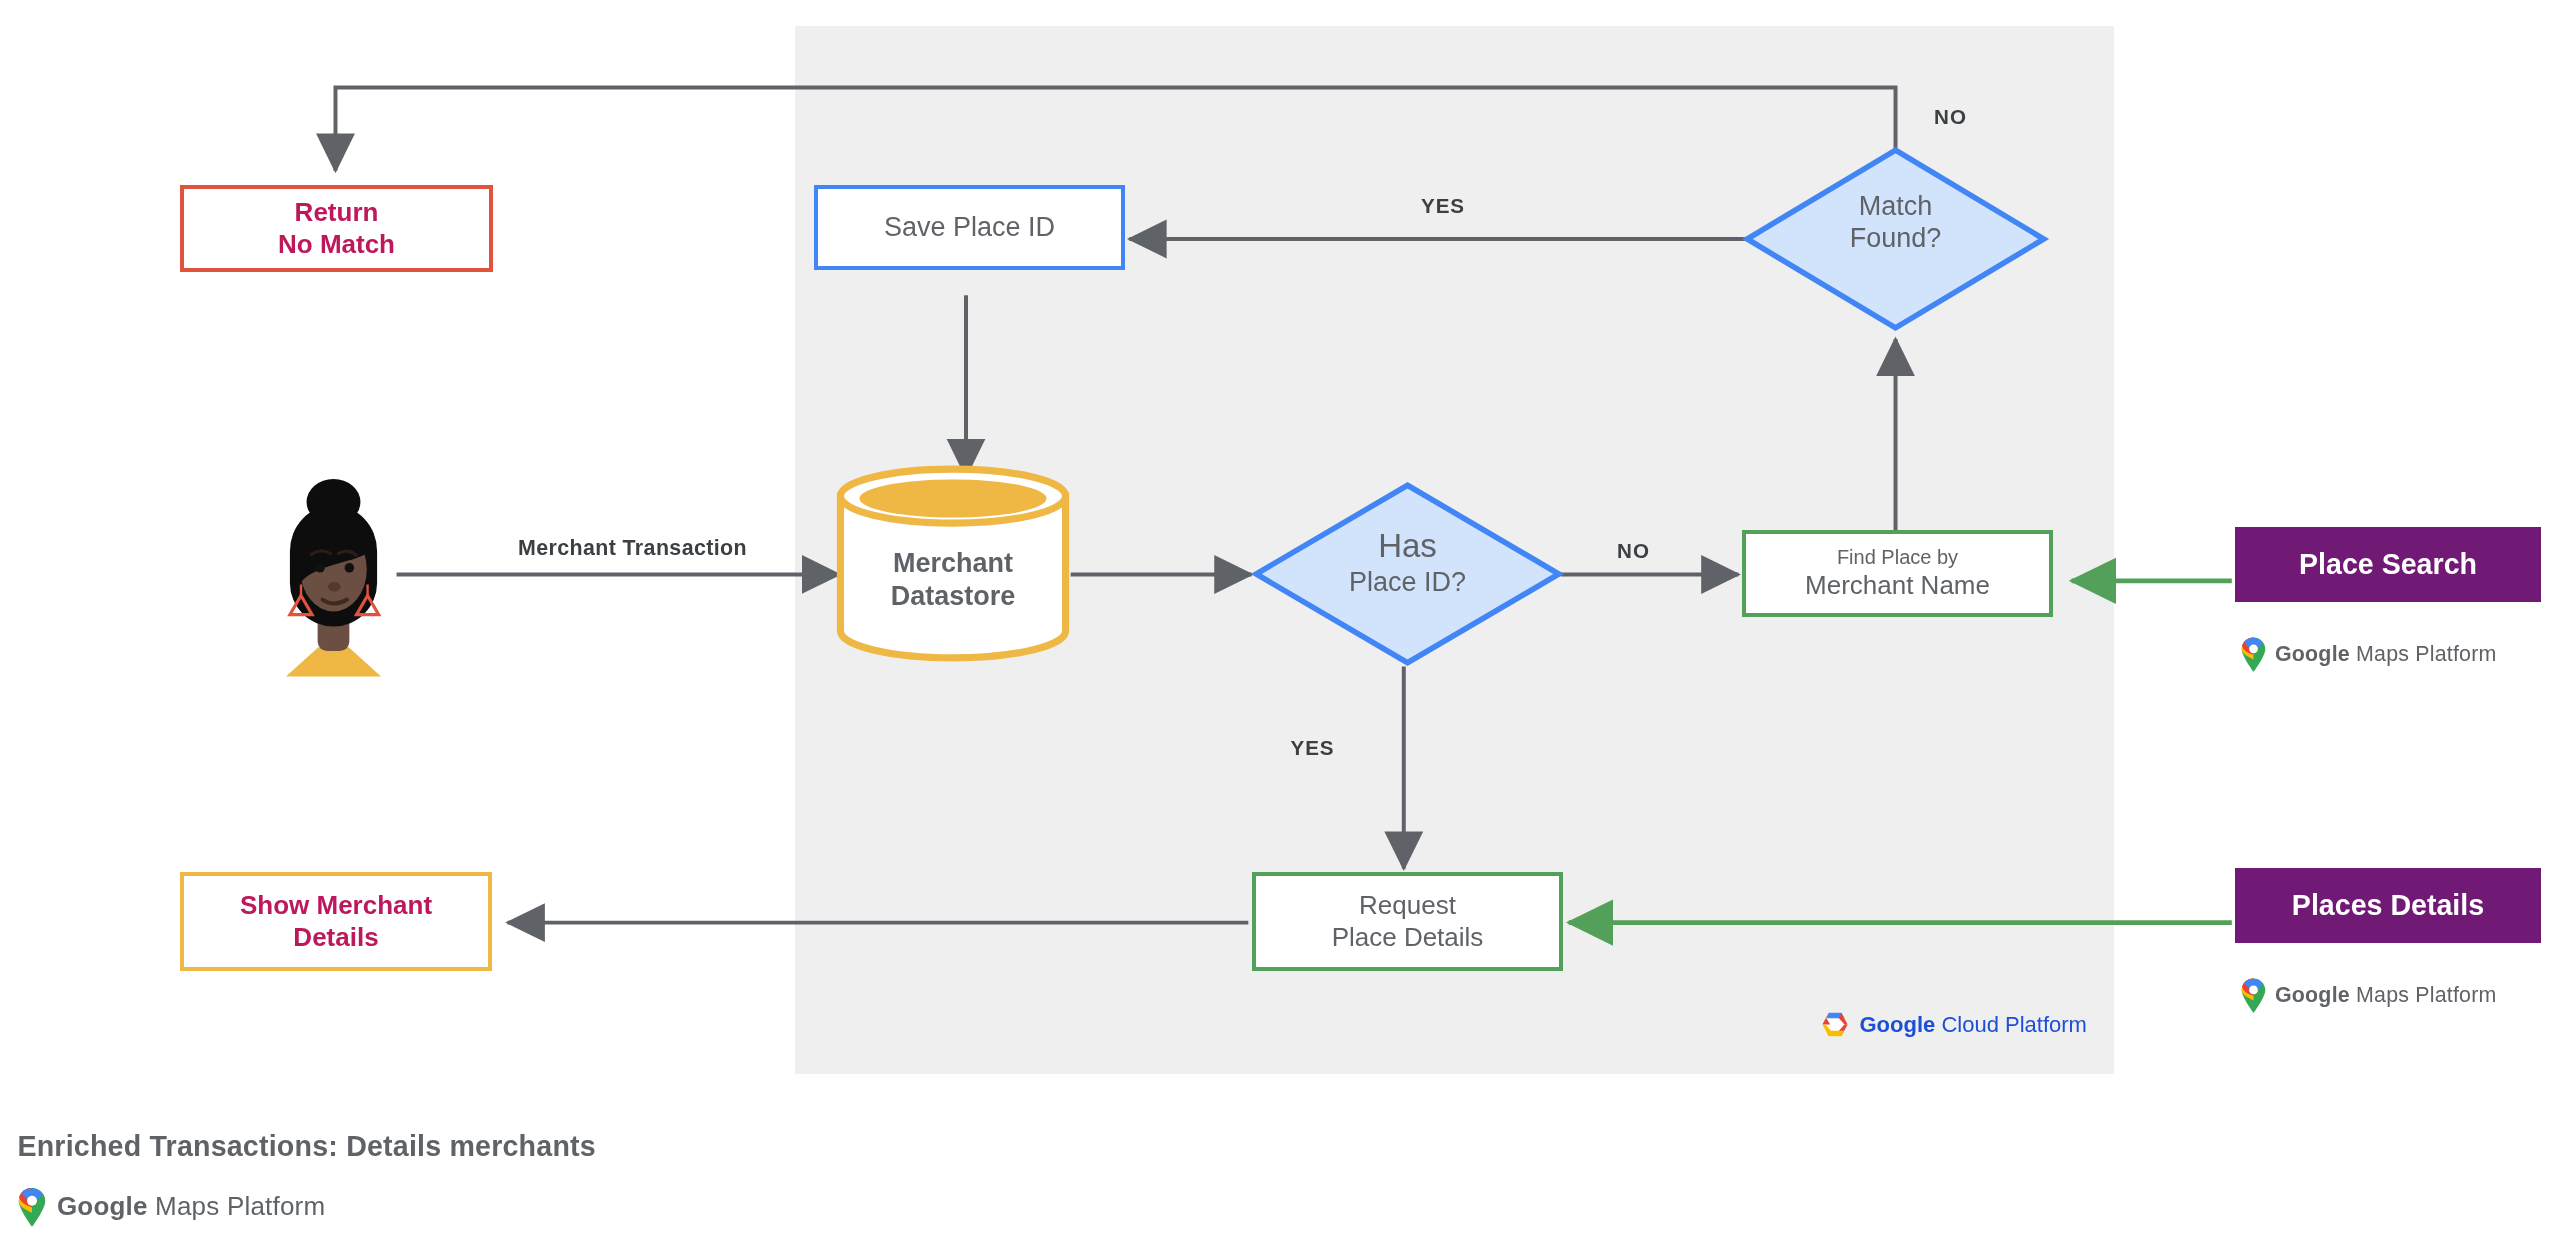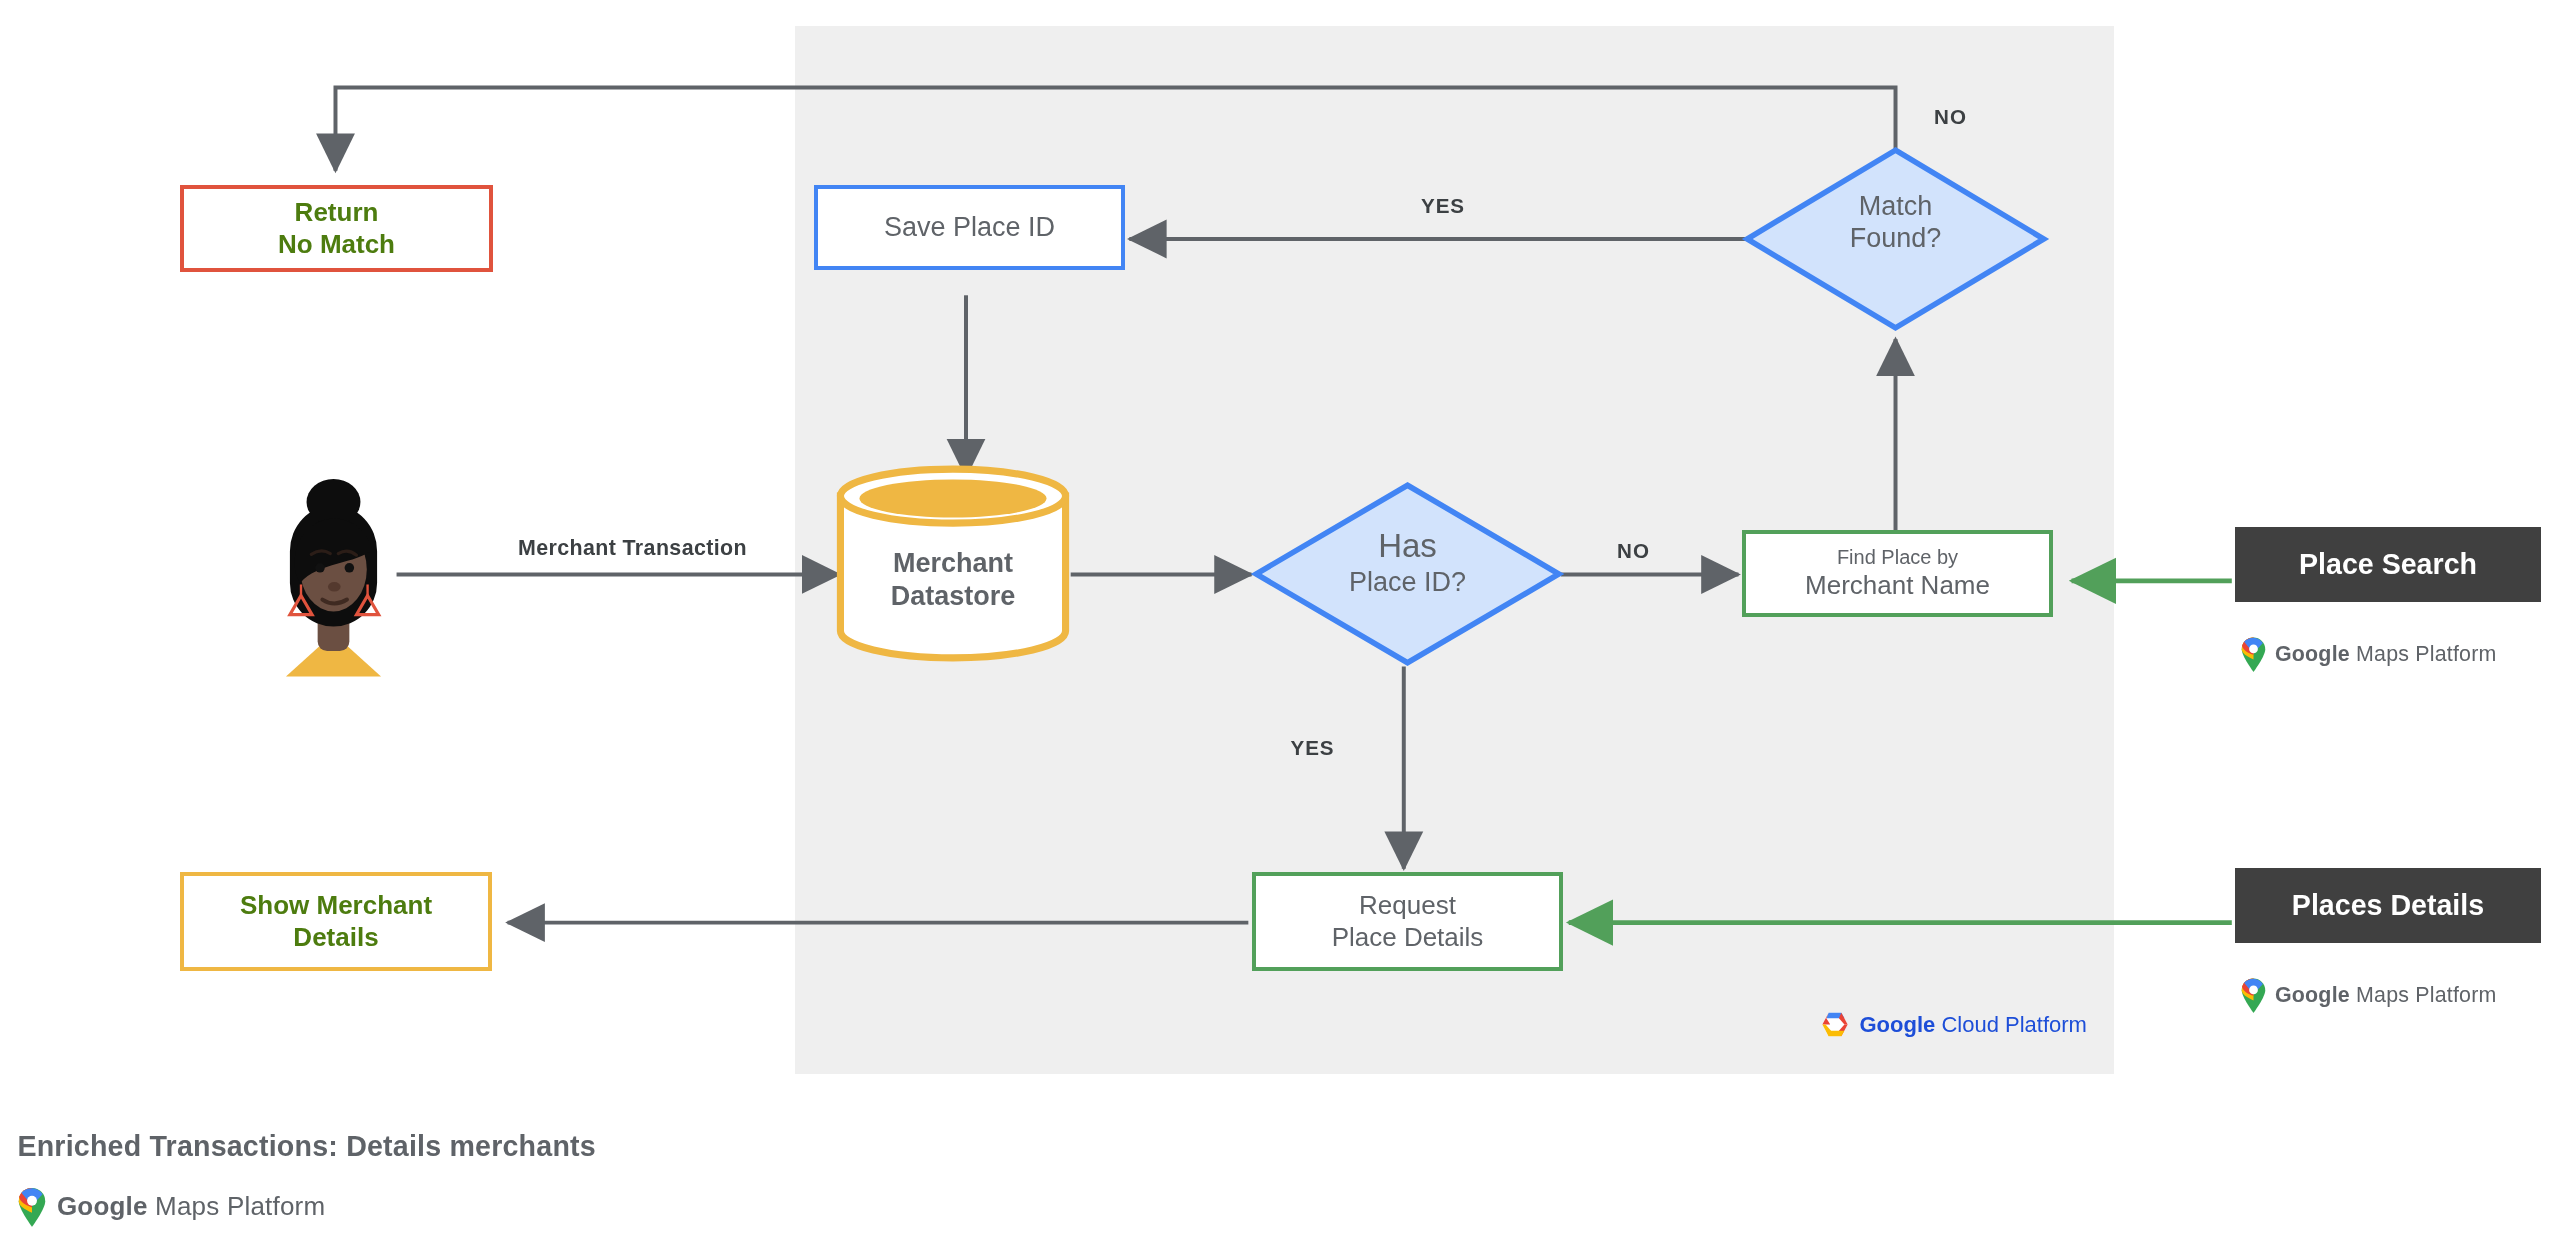--- a/index.html
+++ b/index.html
@@ -5,24 +5,24 @@
   html,body{margin:0;padding:0;background:#ffffff;}
   body{width:2576px;height:1252px;position:relative;overflow:hidden;
        font-family:"Liberation Sans","DejaVu Sans",sans-serif;}
   #stage{position:absolute;left:0;top:0;width:2576px;height:1252px;}
   .abs{position:absolute;}
   .panel{background:#efefef;}
   .nodebox{box-sizing:border-box;background:#ffffff;display:flex;align-items:center;
            justify-content:center;text-align:center;line-height:1.22;}
   .nodebox span{display:block;}
   .txt-grey{color:#5f6368;}
-  .txt-dark{color:#4d7c0f;}
+  .txt-dark{color:#be185d;}
   .flowlabel{color:#3c4043;font-weight:700;font-size:21.4px;letter-spacing:0.4px;}
   .edgelabel{color:#3c4043;font-weight:700;font-size:20.6px;letter-spacing:1px;}
-  .greenchip{box-sizing:border-box;background:#404040;display:flex;align-items:center;
+  .greenchip{box-sizing:border-box;background:#701a75;display:flex;align-items:center;
              justify-content:center;color:#ffffff;font-weight:700;font-size:28.6px;}
   .logo-row{display:flex;align-items:center;gap:8px;}
   .logo-text{font-size:21.4px;color:#5f6368;letter-spacing:0.2px;white-space:nowrap;}
   .logo-text b{font-weight:700;color:#5f6368;}
   .caption{font-size:28.6px;font-weight:700;color:#5f6368;letter-spacing:0.2px;}
   .gcp-text{font-size:22px;color:#1d4ed8;white-space:nowrap;}
   .gcp-text b{font-weight:700;}
   svg{display:block;overflow:visible;}
 </style>
 </head>

